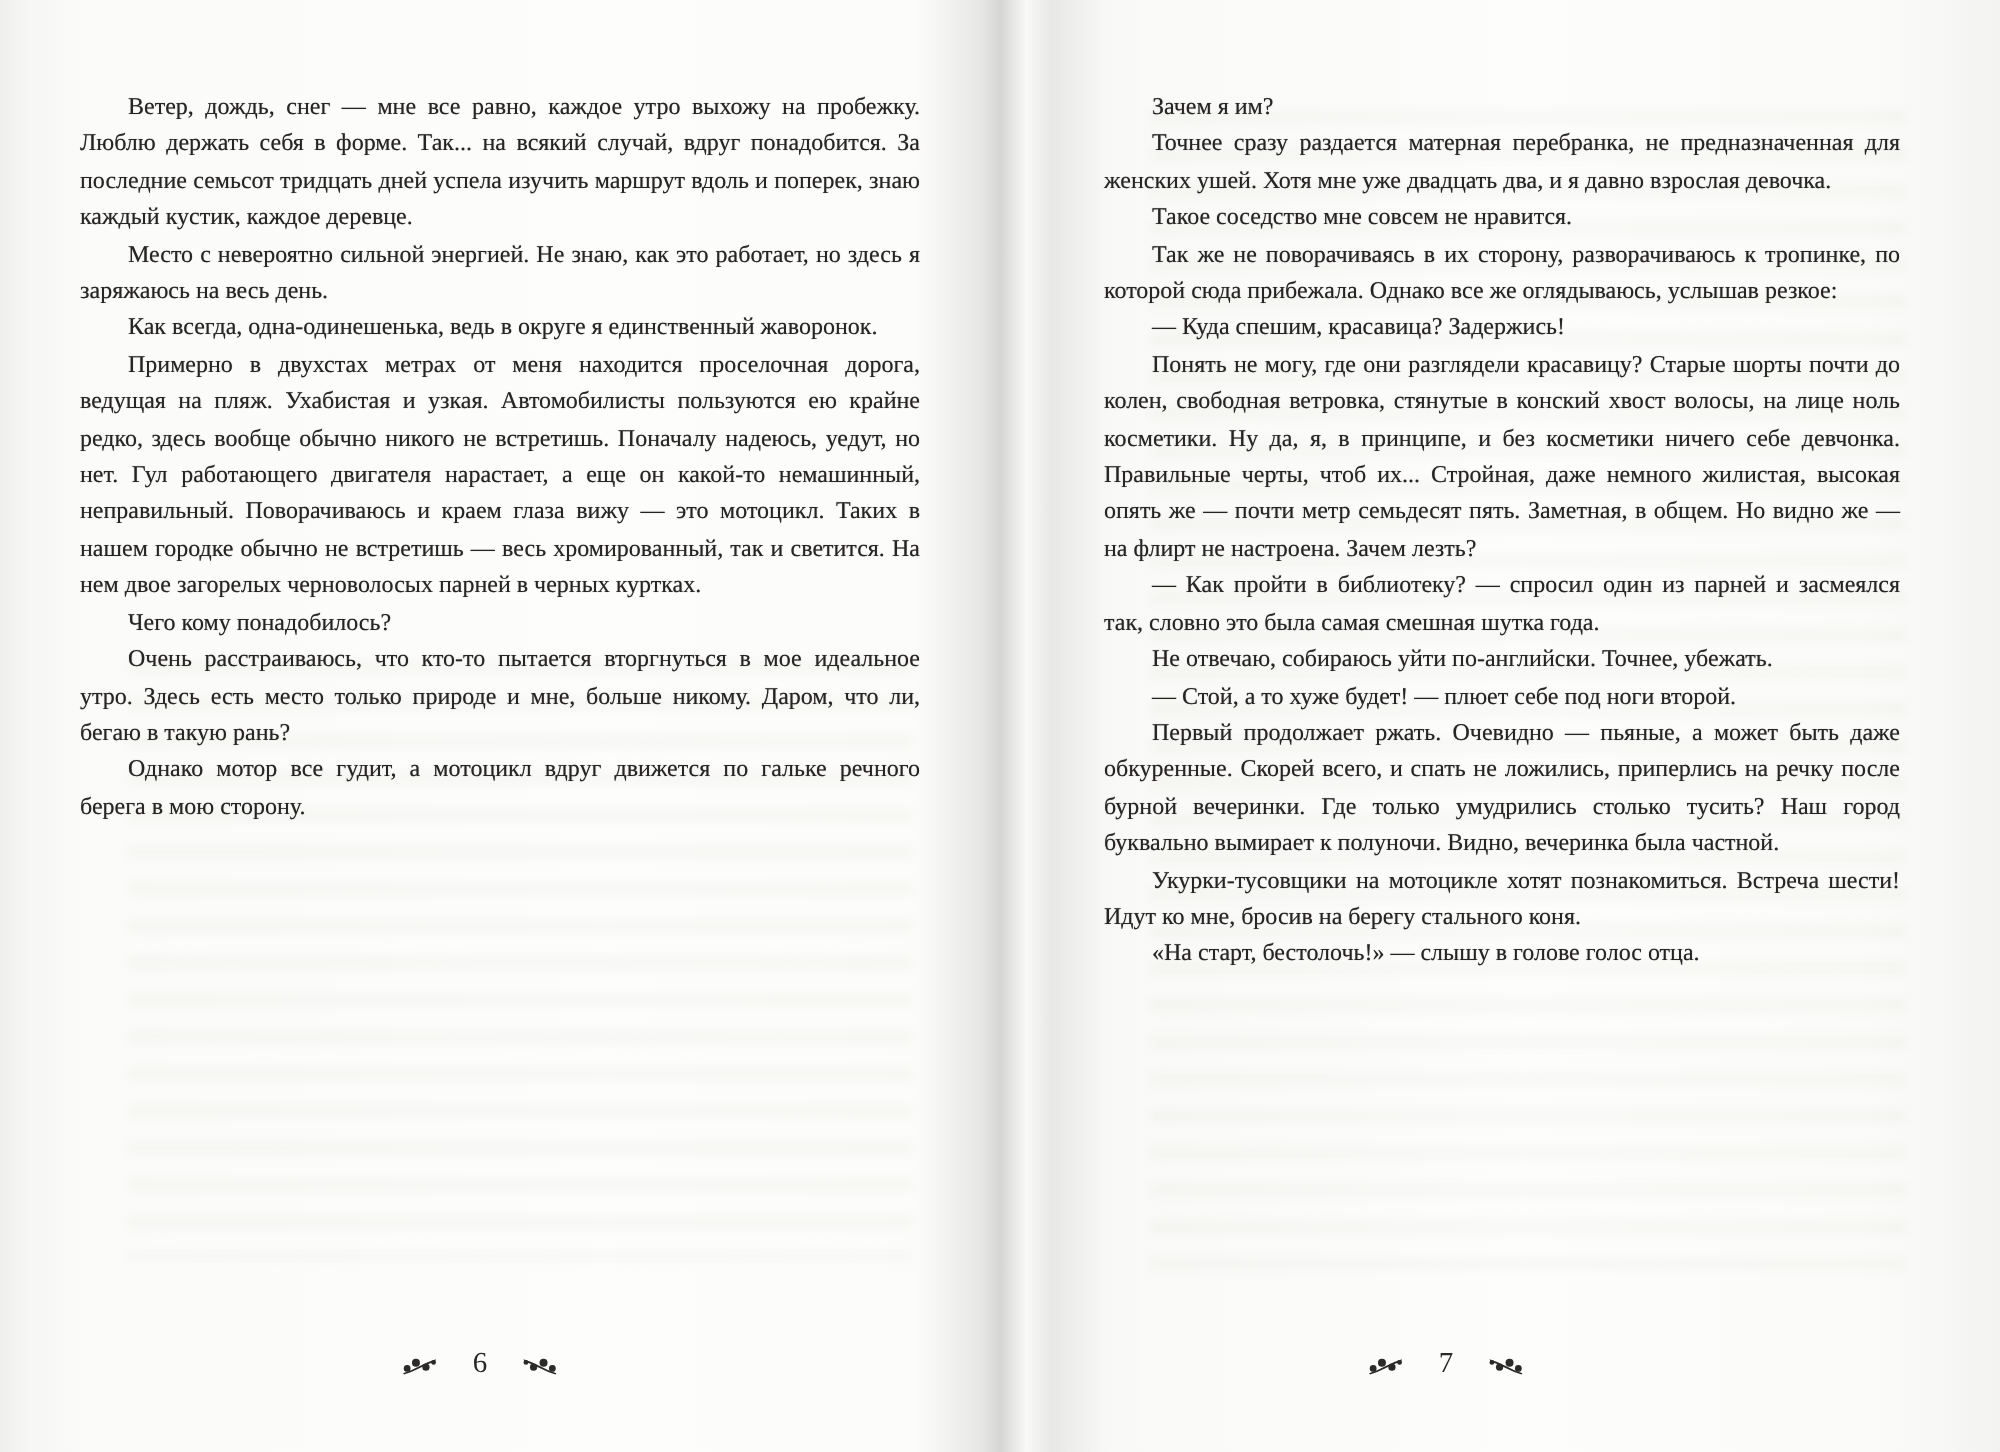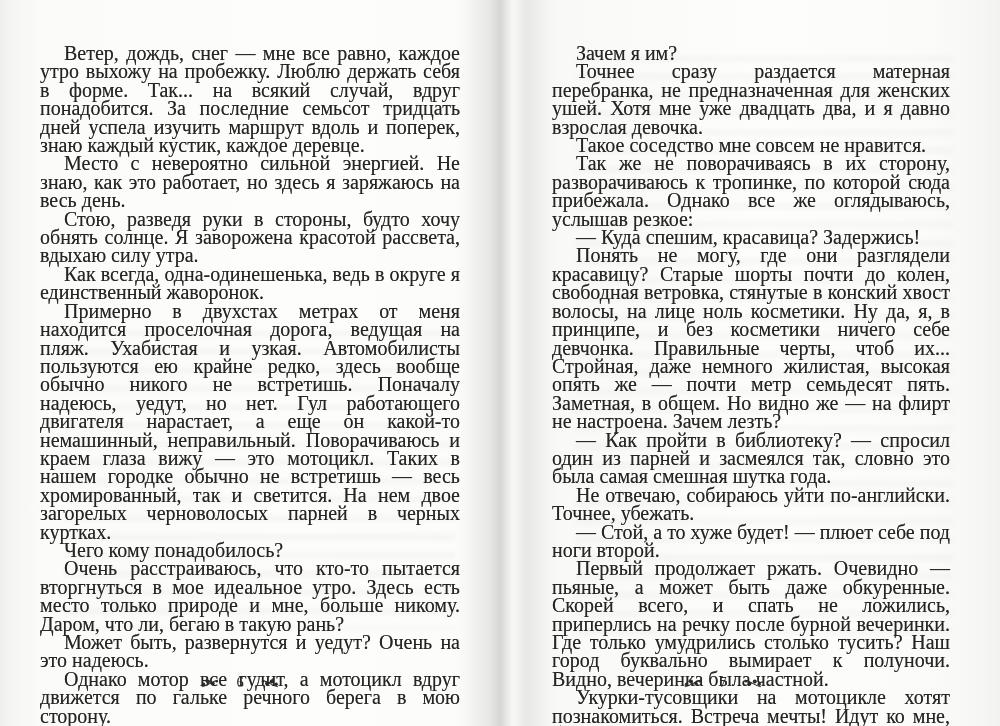--- a/index.html
+++ b/index.html
@@ -34,21 +34,21 @@
     position: absolute; left: 462px; top: 0; width: 90px; height: 726px;
     background: linear-gradient(90deg,
       rgba(0,0,0,0) 0%, rgba(60,60,55,0.05) 32%, rgba(60,60,55,0.10) 43%,
       rgba(255,255,255,0.25) 57%, rgba(60,60,55,0.05) 70%, rgba(0,0,0,0) 100%);
     pointer-events: none;
   }
   .page-text {
     position: absolute;
     top: 44px;
     color: #262524;
-    font-size: 20px;
+    font-size: 12px;
     line-height: 18.4px;
     text-align: justify;
     text-shadow: 0 0 0.45px rgba(40,38,36,0.55);
   }
   .page-text.left  { left: 40px;  width: 420px; }
   .page-text.right { left: 552px; width: 398px; }
   .page-text p {
     margin: 0;
     text-indent: 24px;
   }
@@ -74,41 +74,39 @@
 <body>
 
 <div class="scan">
 
   <div class="ghost g-left"></div>
   <div class="ghost g-right"></div>
 
   <div class="page-text left">
       <p>Ветер, дождь, снег — мне все равно, каждое утро выхожу на пробежку. Люблю держать себя в форме. Так... на всякий случай, вдруг понадобится. За последние семьсот тридцать дней успела изучить маршрут вдоль и поперек, знаю каждый кустик, каждое деревце.</p>
       <p>Место с невероятно сильной энергией. Не знаю, как это работает, но здесь я заряжаюсь на весь день.</p>
-      <p>Стою, разведя руки в стороны, будто хочу обнять солнце. Я заворожена красотой рассвета, вдыхаю силу утра.</p>
       <p>Как всегда, одна-одинешенька, ведь в округе я единственный жаворонок.</p>
       <p>Примерно в двухстах метрах от меня находится проселочная дорога, ведущая на пляж. Ухабистая и узкая. Автомобилисты пользуются ею крайне редко, здесь вообще обычно никого не встретишь. Поначалу надеюсь, уедут, но нет. Гул работающего двигателя нарастает, а еще он какой-то немашинный, неправильный. Поворачиваюсь и краем глаза вижу — это мотоцикл. Таких в нашем городке обычно не встретишь — весь хромированный, так и светится. На нем двое загорелых черноволосых парней в черных куртках.</p>
       <p>Чего кому понадобилось?</p>
       <p>Очень расстраиваюсь, что кто-то пытается вторгнуться в мое идеальное утро. Здесь есть место только природе и мне, больше никому. Даром, что ли, бегаю в такую рань?</p>
-      <p>Может быть, развернутся и уедут? Очень на это надеюсь.</p>
       <p>Однако мотор все гудит, а мотоцикл вдруг движется по гальке речного берега в мою сторону.</p>
     </div>
 
   <div class="page-text right">
       <p>Зачем я им?</p>
       <p>Точнее сразу раздается матерная перебранка, не предназначенная для женских ушей. Хотя мне уже двадцать два, и я давно взрослая девочка.</p>
       <p>Такое соседство мне совсем не нравится.</p>
       <p>Так же не поворачиваясь в их сторону, разворачиваюсь к тропинке, по которой сюда прибежала. Однако все же оглядываюсь, услышав резкое:</p>
       <p>— Куда спешим, красавица? Задержись!</p>
       <p>Понять не могу, где они разглядели красавицу? Старые шорты почти до колен, свободная ветровка, стянутые в конский хвост волосы, на лице ноль косметики. Ну да, я, в принципе, и без косметики ничего себе девчонка. Правильные черты, чтоб их... Стройная, даже немного жилистая, высокая опять же — почти метр семьдесят пять. Заметная, в общем. Но видно же — на флирт не настроена. Зачем лезть?</p>
       <p>— Как пройти в библиотеку? — спросил один из парней и засмеялся так, словно это была самая смешная шутка года.</p>
       <p>Не отвечаю, собираюсь уйти по-английски. Точнее, убежать.</p>
       <p>— Стой, а то хуже будет! — плюет себе под ноги второй.</p>
       <p>Первый продолжает ржать. Очевидно — пьяные, а может быть даже обкуренные. Скорей всего, и спать не ложились, приперлись на речку после бурной вечеринки. Где только умудрились столько тусить? Наш город буквально вымирает к полуночи. Видно, вечеринка была частной.</p>
-      <p>Укурки-тусовщики на мотоцикле хотят познакомиться. Встреча мечты! Идут ко мне, бросив на только стального коня.</p>
+      <p>Укурки-тусовщики на мотоцикле хотят познакомиться. Встреча шести! Идут ко мне, бросив на берегу стального коня.</p>
       <p>«На старт, бестолочь!» — слышу в голове голос отца.</p>
     </div>
 
   <div class="footer left-footer">
     <span class="fleuron">
       <svg width="19" height="11" viewBox="0 0 19 11" aria-hidden="true">
         <g fill="#2b2a28">
           <circle cx="3.2" cy="7.2" r="1.7"></circle>
           <circle cx="7.6" cy="4.4" r="2.0"></circle>
           <circle cx="12.6" cy="6.6" r="1.8"></circle>

